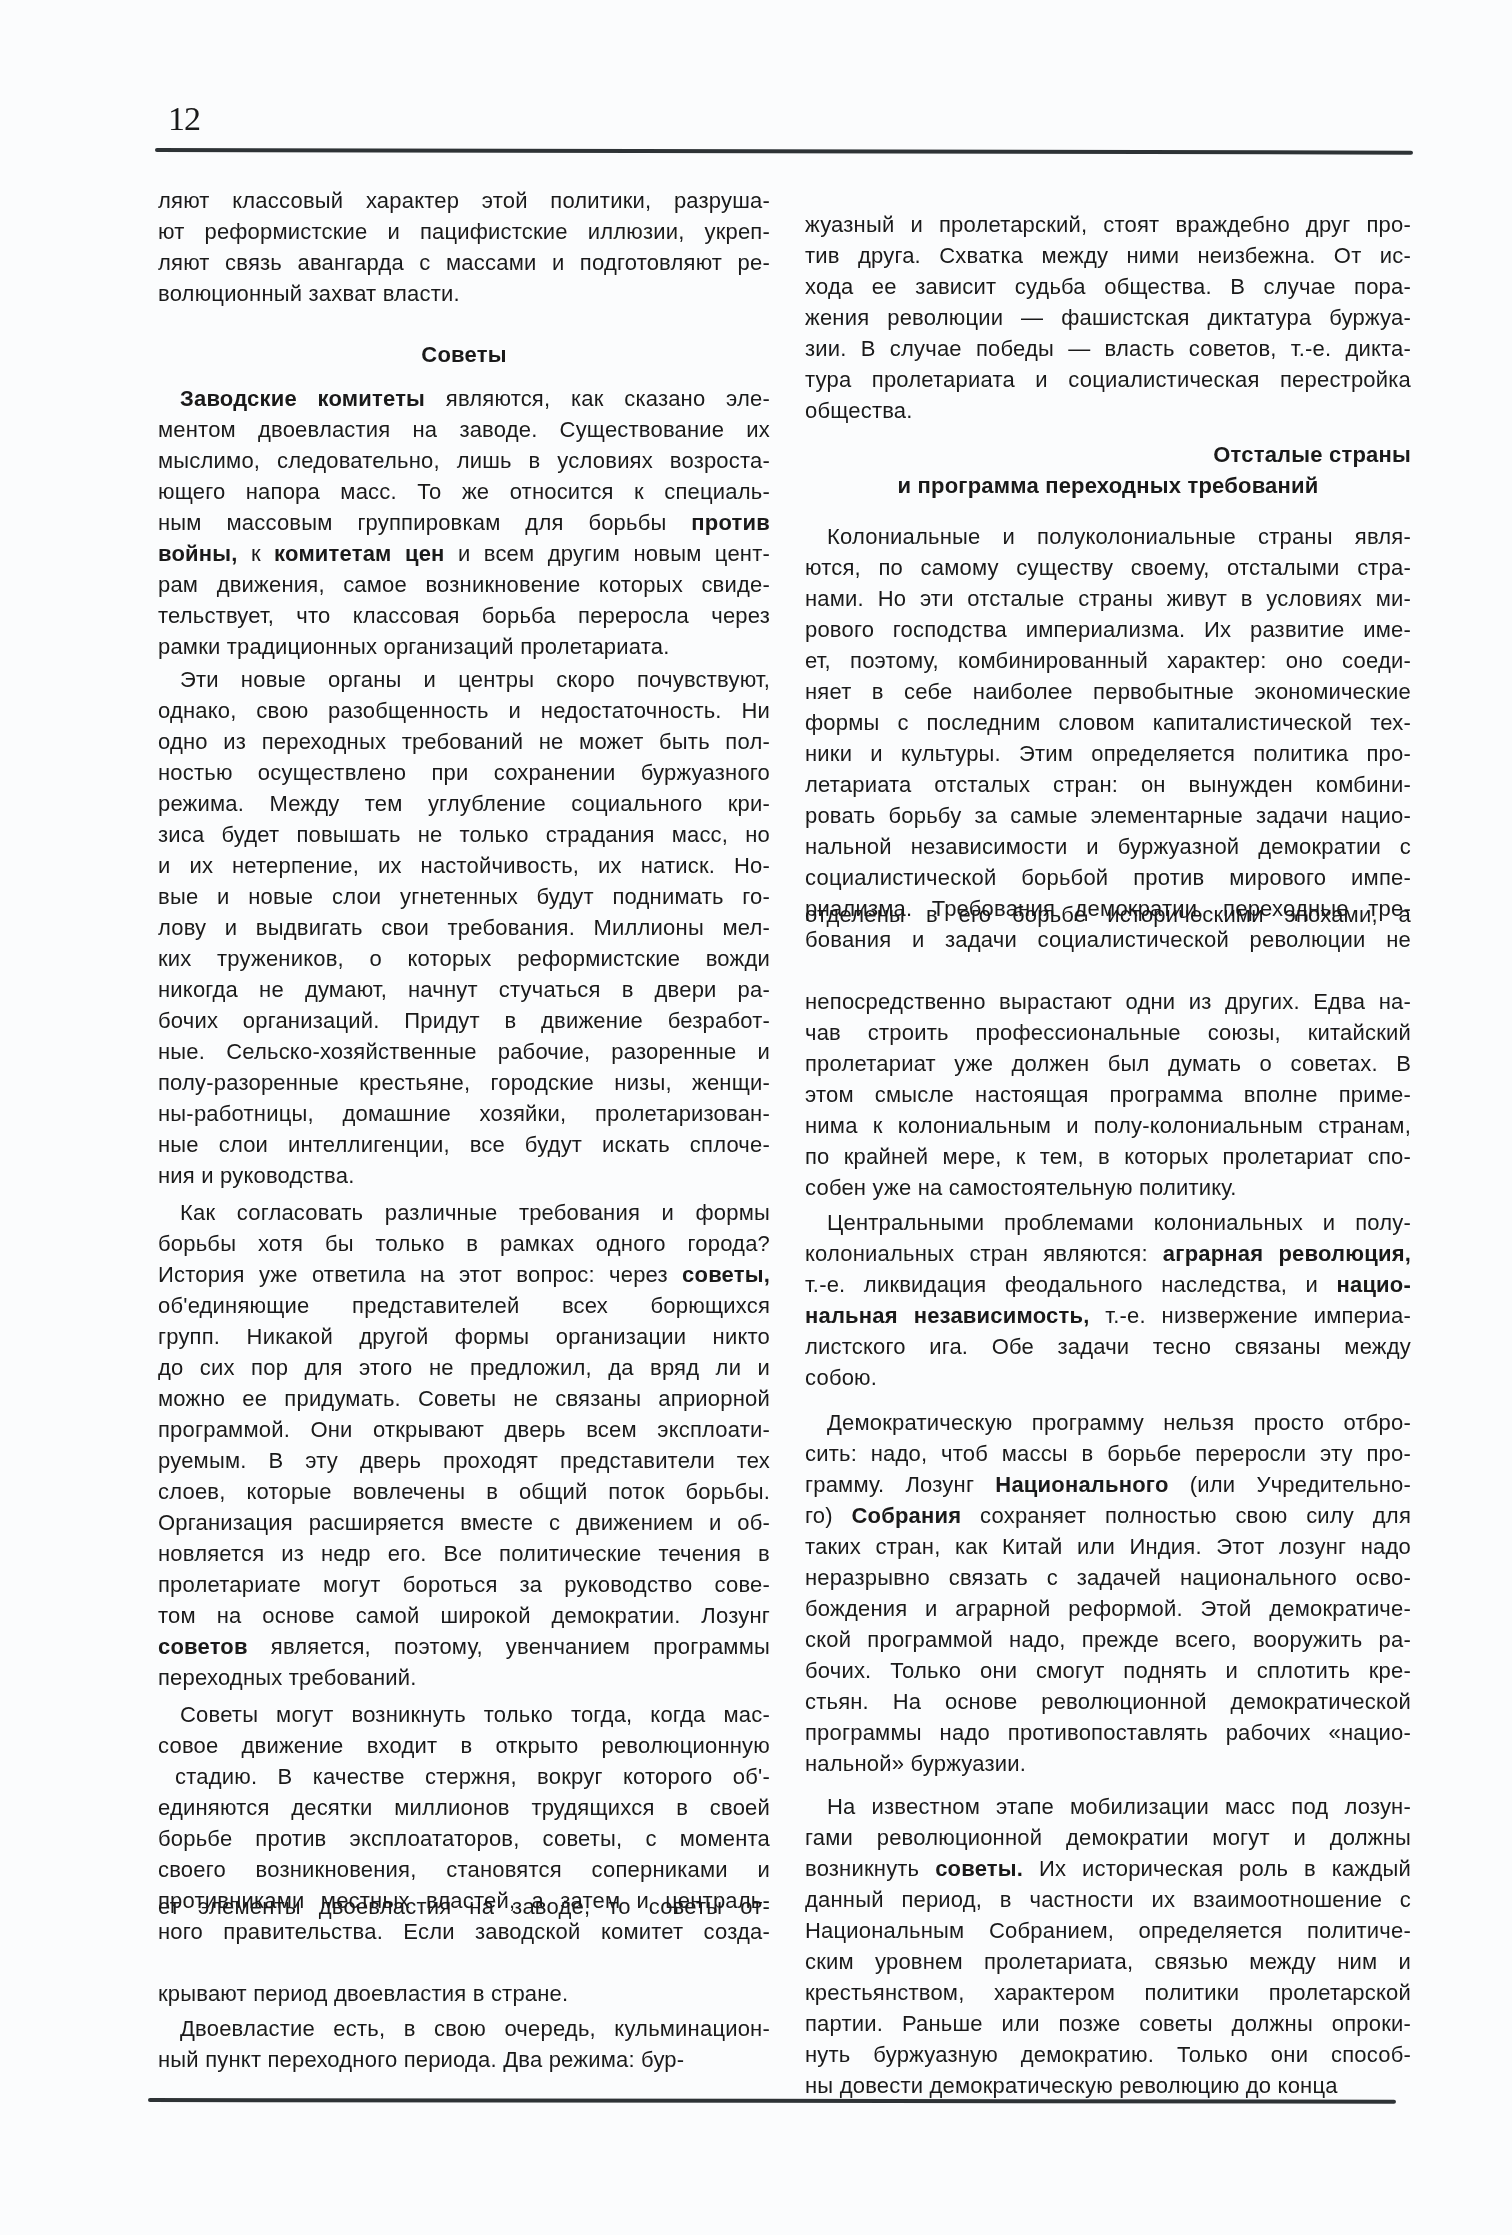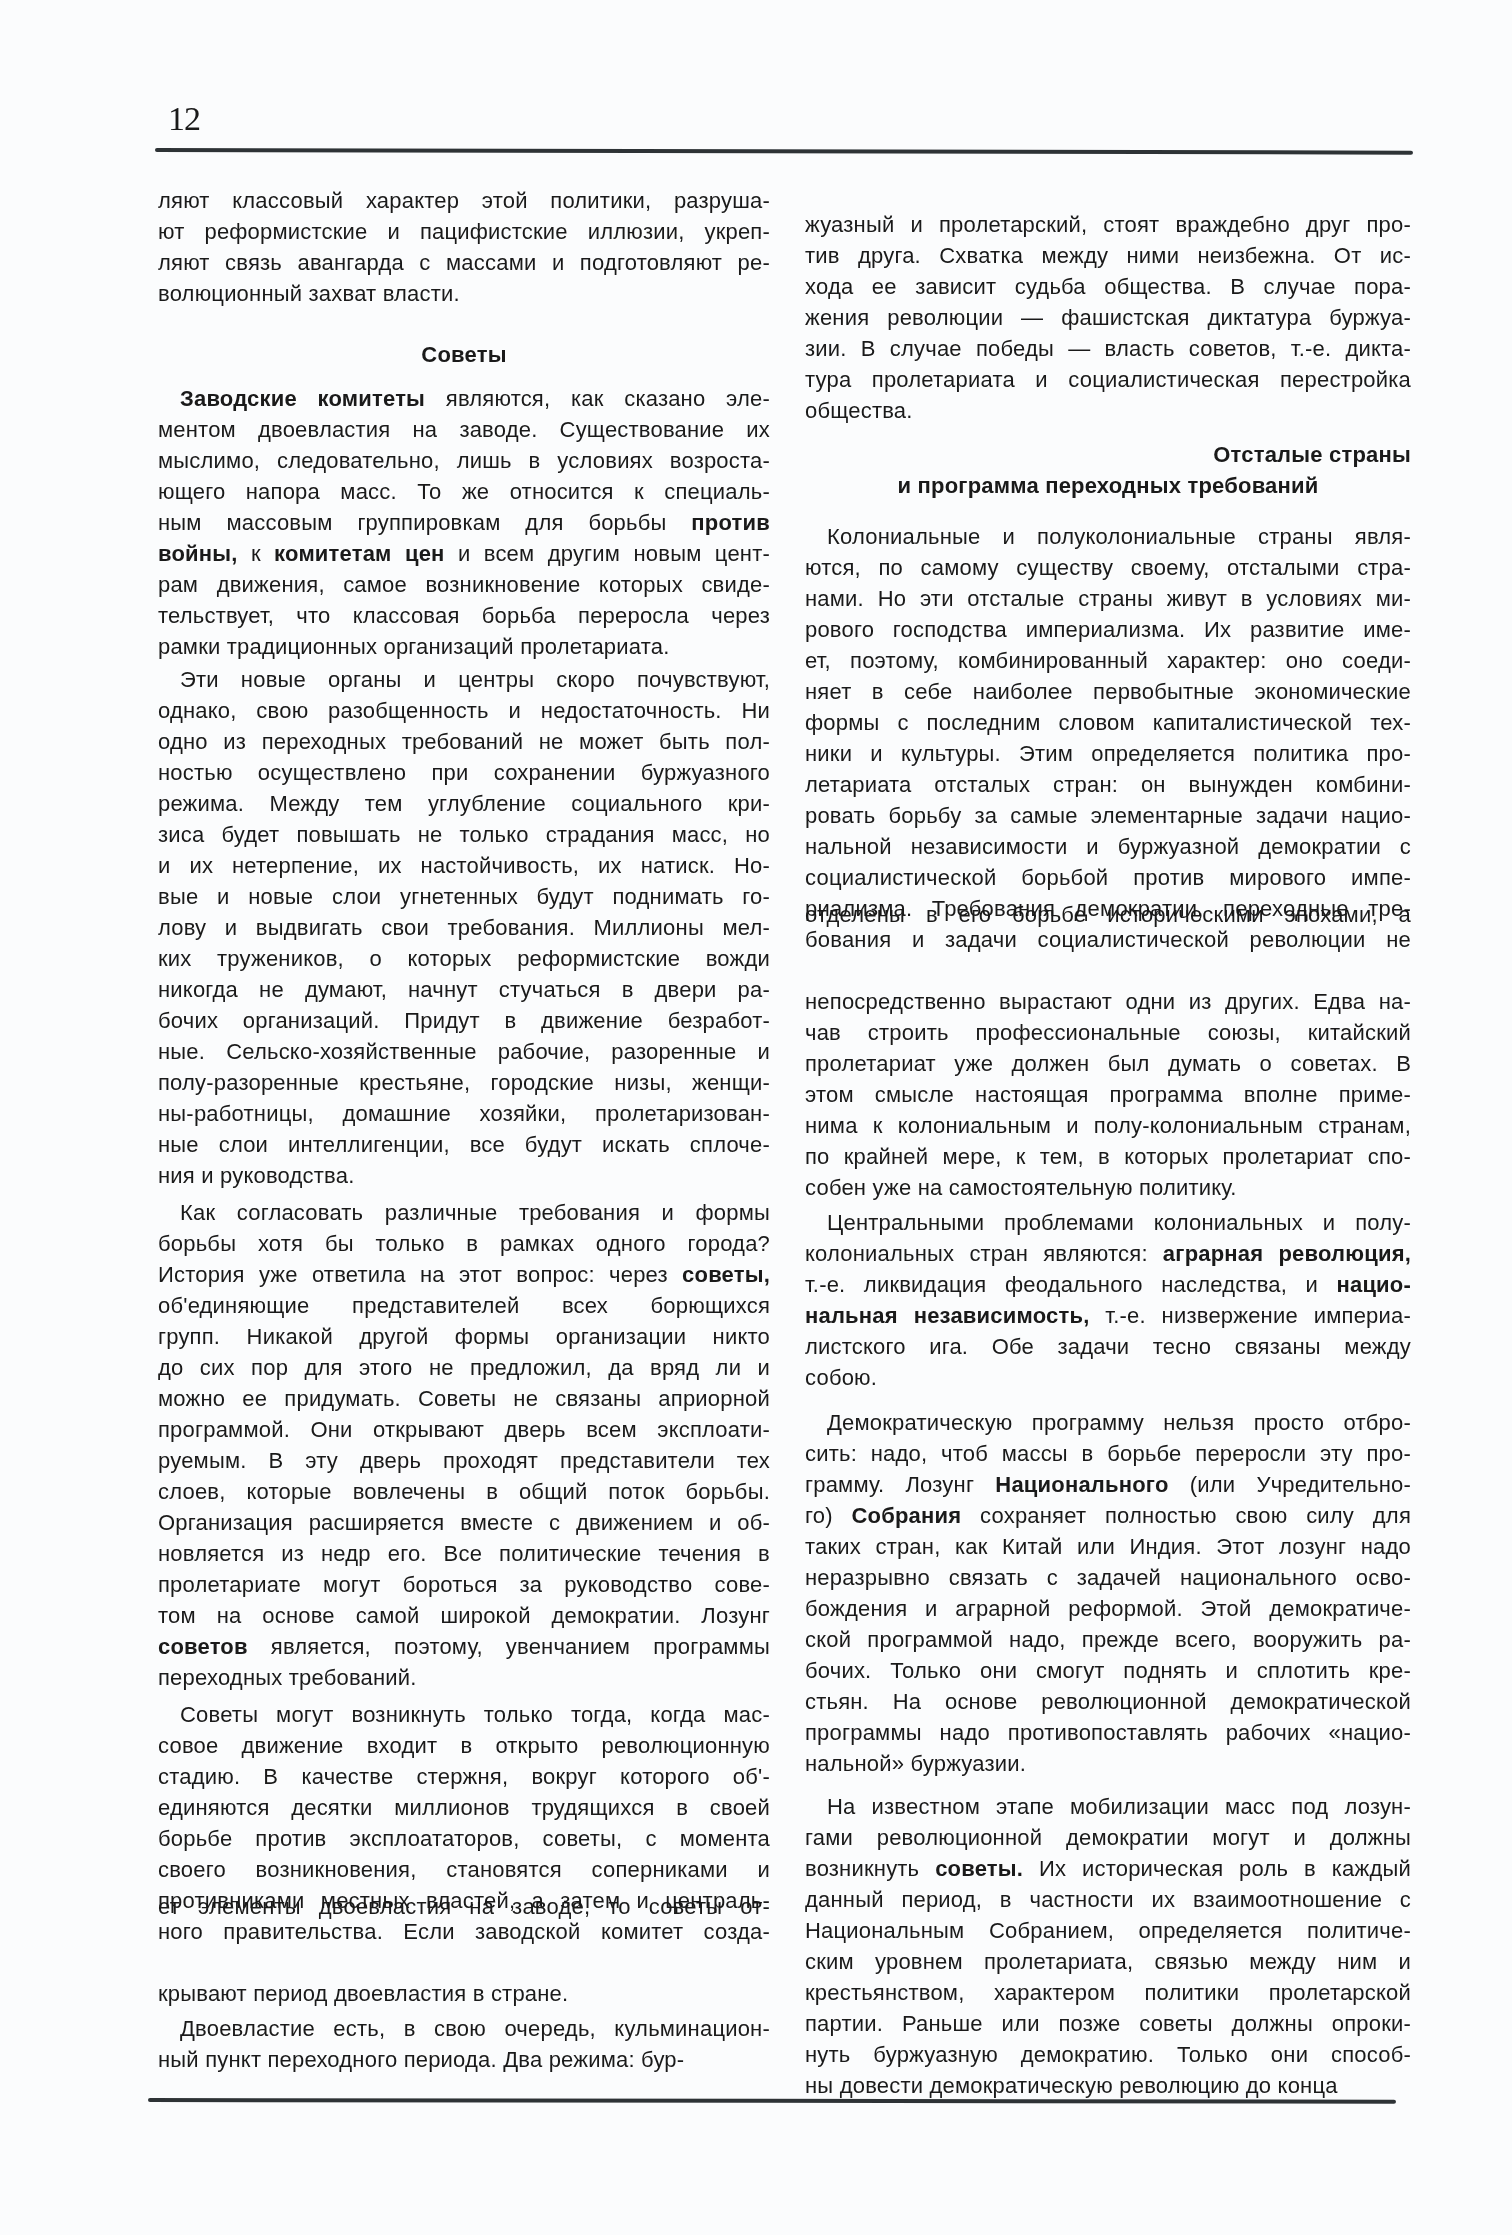--- a/index.html
+++ b/index.html
@@ -92,21 +92,21 @@
     <div class="line" style="top: 1446px;"><span>руемым. В эту дверь проходят представители тех</span></div>
     <div class="line" style="top: 1477px;"><span>слоев, которые вовлечены в общий поток борьбы.</span></div>
     <div class="line" style="top: 1508px;"><span>Организация расширяется вместе с движением и об-</span></div>
     <div class="line" style="top: 1539px;"><span>новляется из недр его. Все политические течения в</span></div>
     <div class="line" style="top: 1570px;"><span>пролетариате могут бороться за руководство сове-</span></div>
     <div class="line" style="top: 1601px;"><span>том на основе самой широкой демократии. Лозунг</span></div>
     <div class="line" style="top: 1632px;"><b>советов</b><span> является, поэтому, увенчанием программы</span></div>
     <div class="line last" style="top: 1663px;"><span>переходных требований.</span></div>
     <div class="line indent" style="top: 1700px;">Советы могут возникнуть только тогда, когда мас-</div>
     <div class="line" style="top: 1731px;">совое движение входит в открыто революционную</div>
-    <div class="line" style="top: 1762px;">стадию. В качестве стержня, вокруг которого об'-</div>
+    <div class="line" style="top: 1762px; margin-left: 17px;">стадию. В качестве стержня, вокруг которого об'-</div>
     <div class="line" style="top: 1793px;">единяются десятки миллионов трудящихся в своей</div>
     <div class="line" style="top: 1824px;">борьбе против эксплоататоров, советы, с момента</div>
     <div class="line" style="top: 1855px;">своего возникновения, становятся соперниками и</div>
     <div class="line" style="top: 1886px;">противниками местных властей, а затем и централь-</div>
     <div class="line" style="top: 1917px;">ного правительства. Если заводской комитет созда-</div>
     <div class="line" style="top: 1872px; margin-top: 20px;">ет элементы двоевластия на заводе, то советы от-</div>
     <div class="line last" style="top: 1979px;">крывают период двоевластия в стране.</div>
     <div class="line indent" style="top: 2014px;">Двоевластие есть, в свою очередь, кульминацион-</div>
     <div class="line last" style="top: 2045px;">ный пункт переходного периода. Два режима: бур-</div>
   </div>

